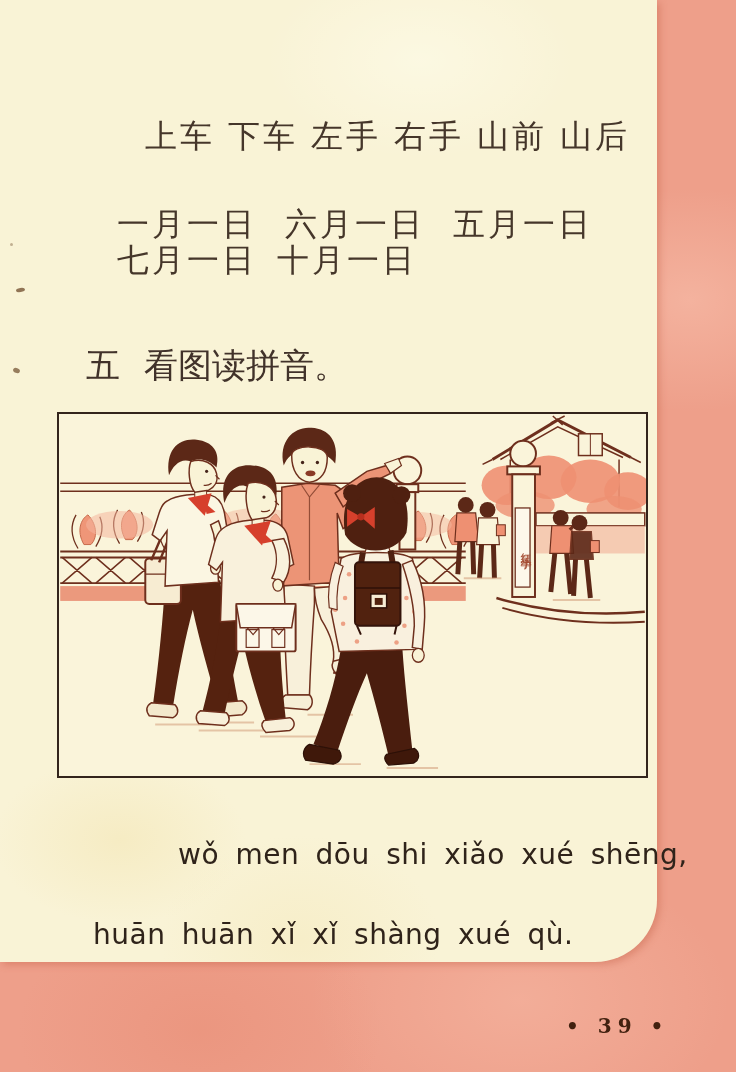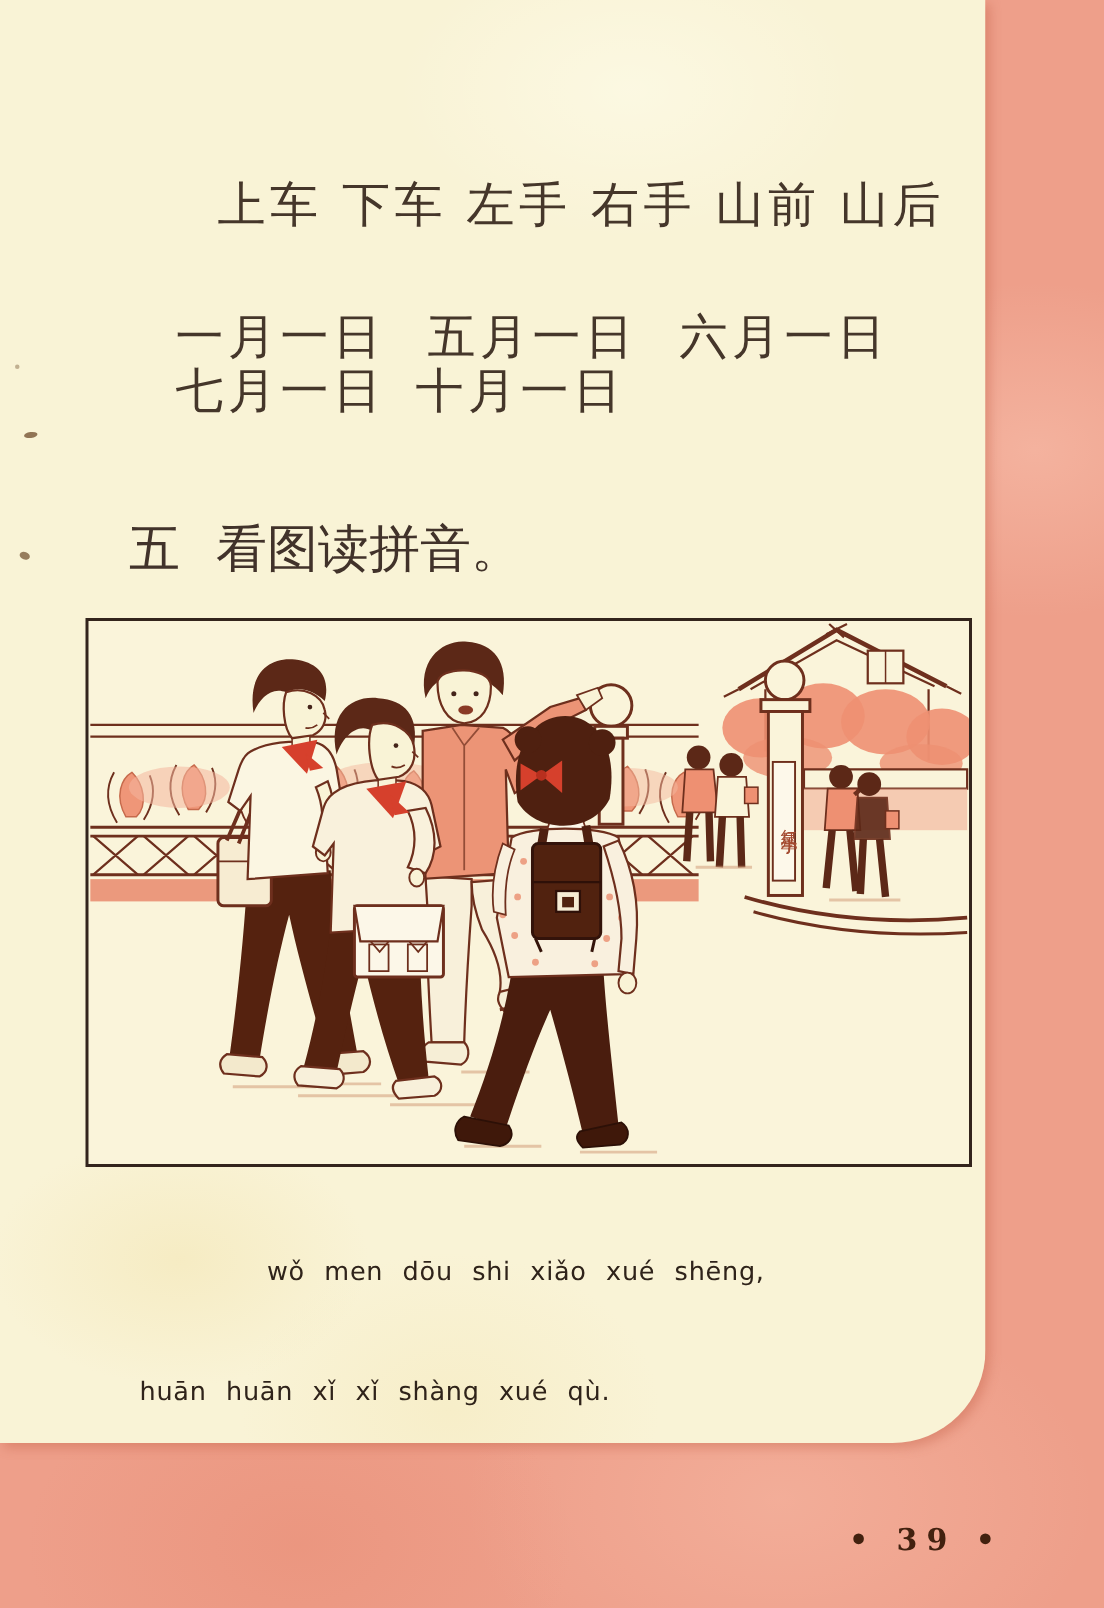--- a/index.html
+++ b/index.html
@@ -25,21 +25,21 @@
   .row-2{left:117px;top:177px;gap:28px;font-size:32px;letter-spacing:3px;margin-top:26px;}
   .row-3{left:117px;top:239px;gap:20px;font-size:32px;letter-spacing:3px;}
   .exercise{position:absolute;left:86px;top:343px;display:flex;gap:24px;font-size:34px;color:#41322a;}
   .figure-box{position:absolute;left:57px;top:412px;width:591px;height:366px;
     border:2px solid #33241c;background:#faf4da;box-sizing:border-box;}
   .figure-box svg{display:block;width:100%;height:100%;}
   .gate-sign{position:absolute;left:518px;top:510px;width:15px;height:76px;
     writing-mode:vertical-rl;text-orientation:upright;
     font-size:11px;line-height:15px;letter-spacing:2px;color:#a34a30;
     text-align:center;overflow:hidden;}
-  .pinyin{position:absolute;color:#2f231a;font-size:17px;word-spacing:7px;letter-spacing:.5px;white-space:nowrap;}
+  .pinyin{position:absolute;color:#2f231a;font-size:28px;word-spacing:7px;letter-spacing:.5px;white-space:nowrap;}
   .pinyin-1{left:178px;top:838px;}
   .pinyin-2{left:93px;top:918px;text-align:center;}
   .page-number{position:absolute;left:566px;top:1014px;font-family:"DejaVu Serif",serif;
     font-size:20px;font-weight:bold;letter-spacing:6px;color:#42210f;text-align:right;}
   .speck{position:absolute;background:#6d4a2a;border-radius:50%;}
   .speck-1{left:16px;top:288px;width:9px;height:4px;opacity:.75;transform:rotate(-8deg);}
   .speck-2{left:13px;top:368px;width:7px;height:5px;opacity:.7;transform:rotate(20deg);}
   .speck-3{left:10px;top:243px;width:3px;height:3px;opacity:.4;}
 </style>
 </head>
@@ -55,22 +55,22 @@
   <div class="word-row row-1 hanzi">
     <span>上车</span>
     <span>下车</span>
     <span>左手</span>
     <span>右手</span>
     <span>山前</span>
     <span>山后</span>
   </div>
   <div class="word-row row-2 hanzi">
     <span>一月一日</span>
+    <span>六月一日</span>
     <span>五月一日</span>
-    <span>六月一日</span>
   </div>
   <div class="word-row row-3 hanzi">
     <span>七月一日</span>
     <span>十月一日</span>
   </div>
 
   <div class="exercise">
     <span>五</span>
     <span>看图读拼音。</span>
   </div>

